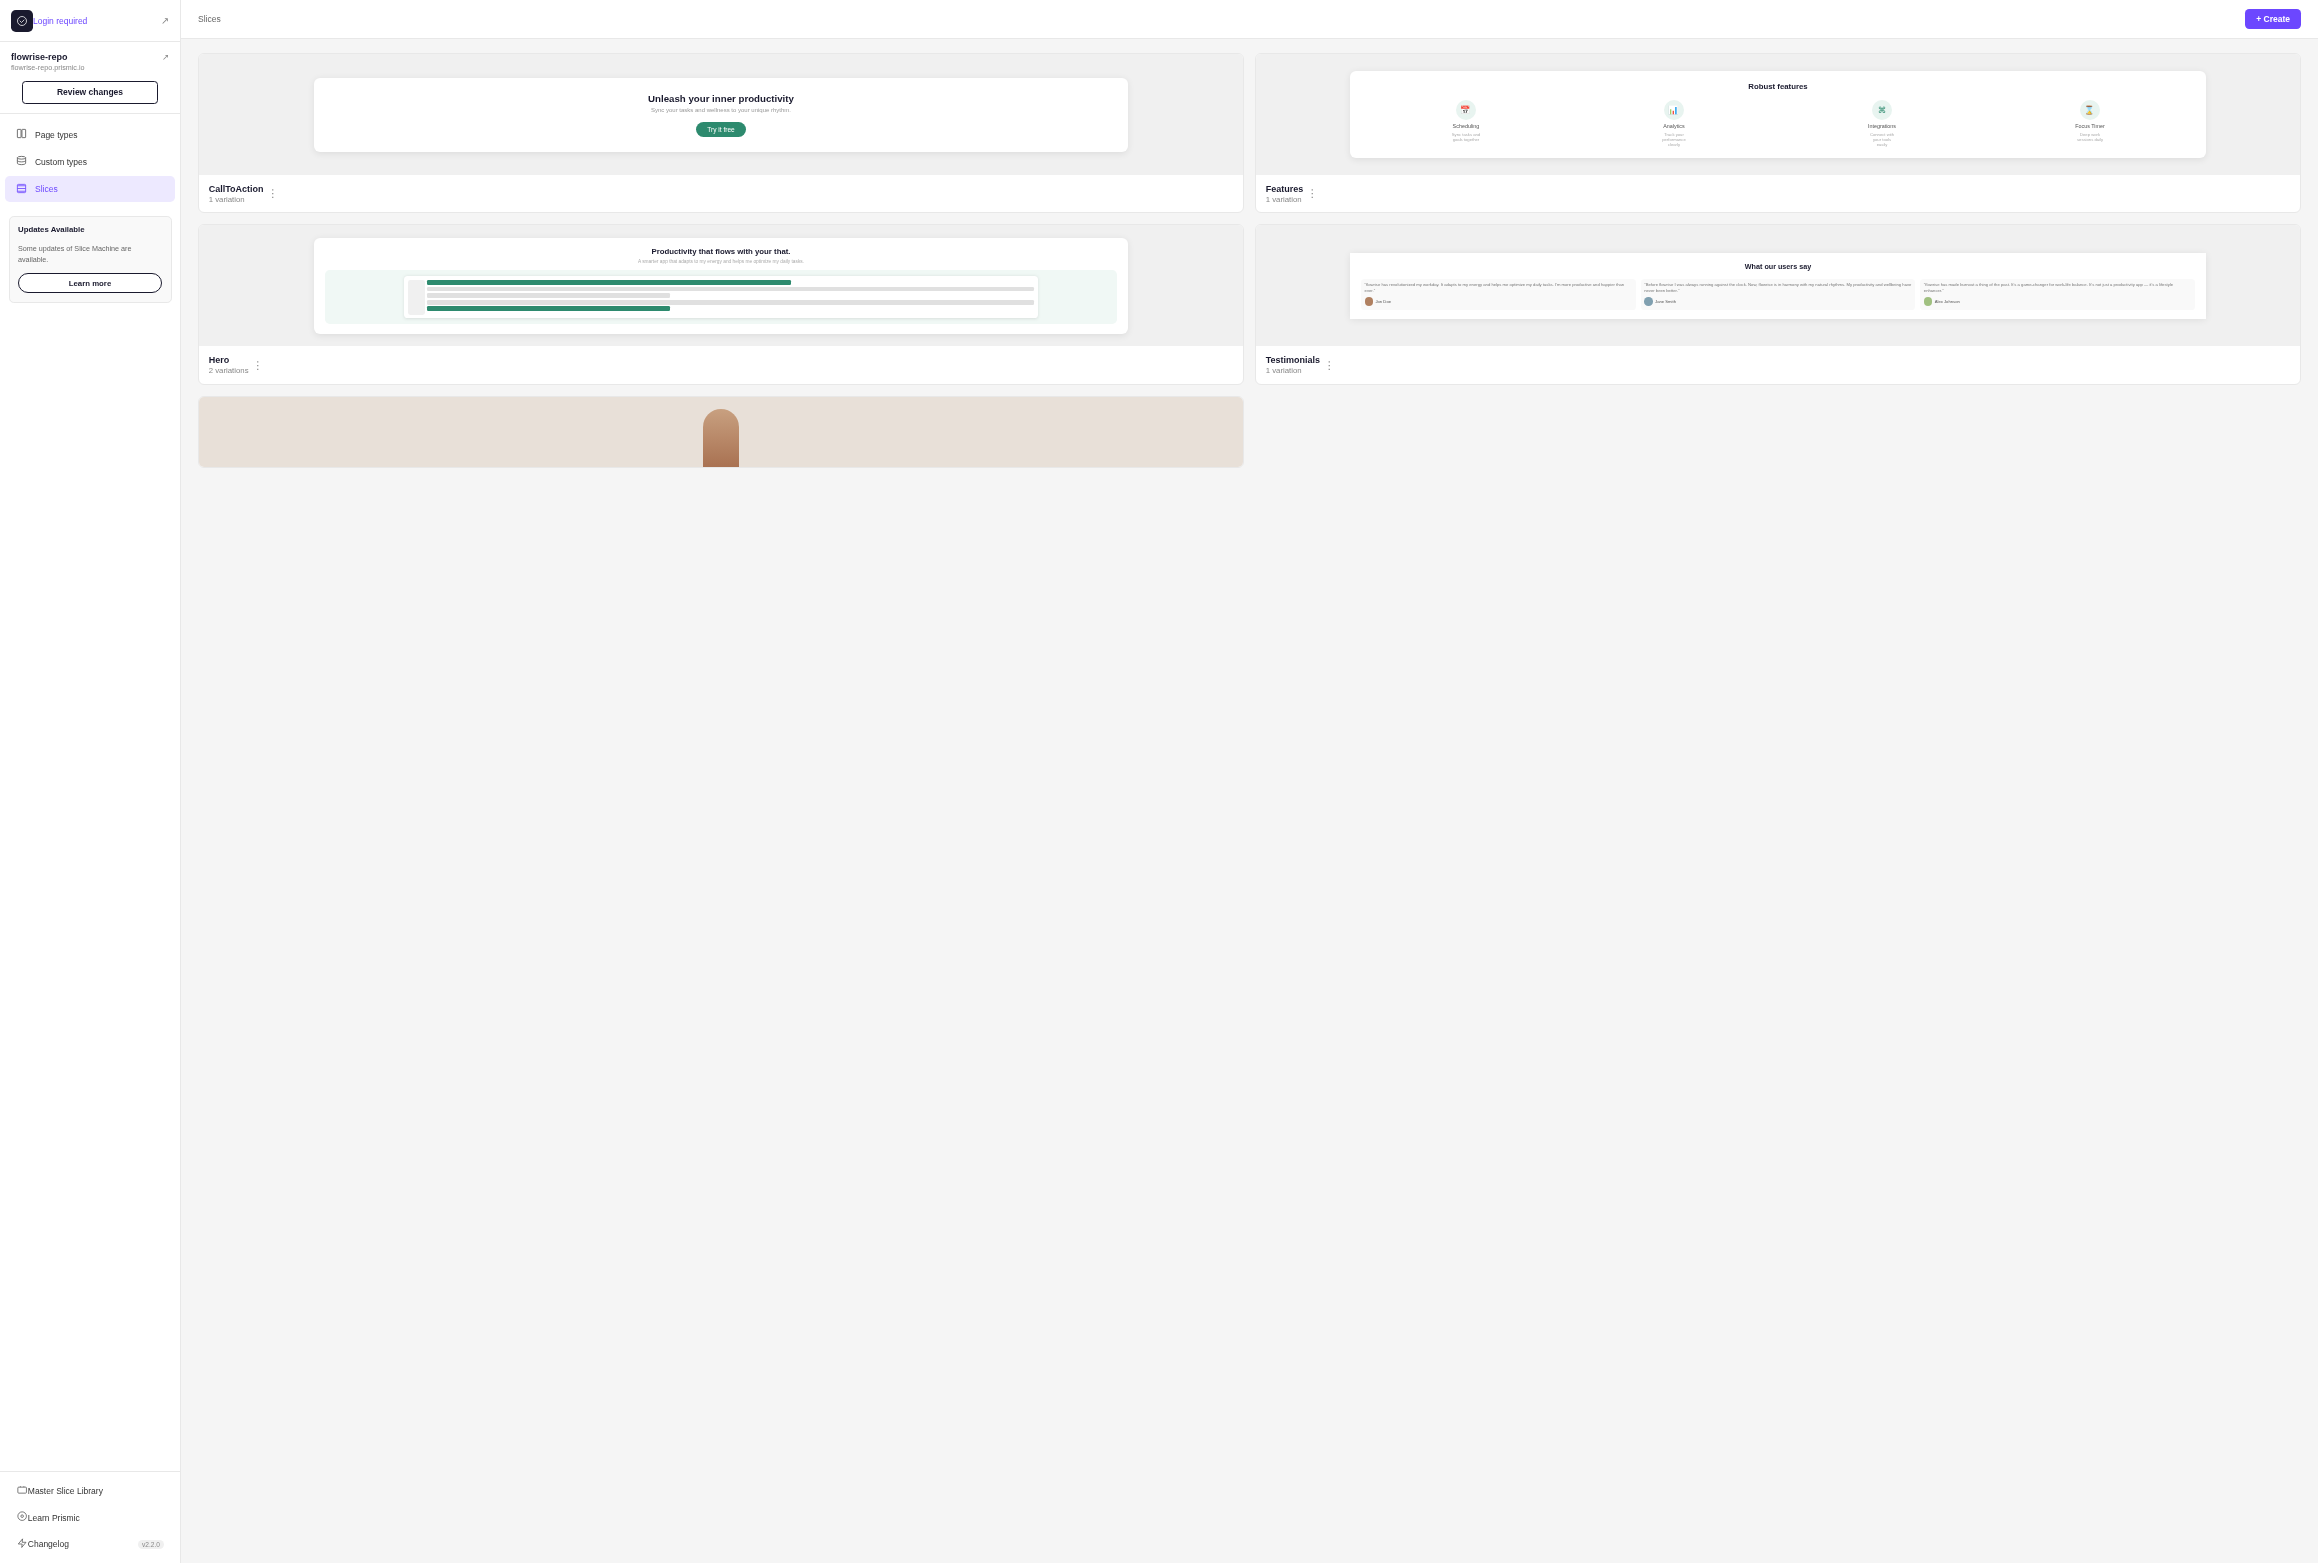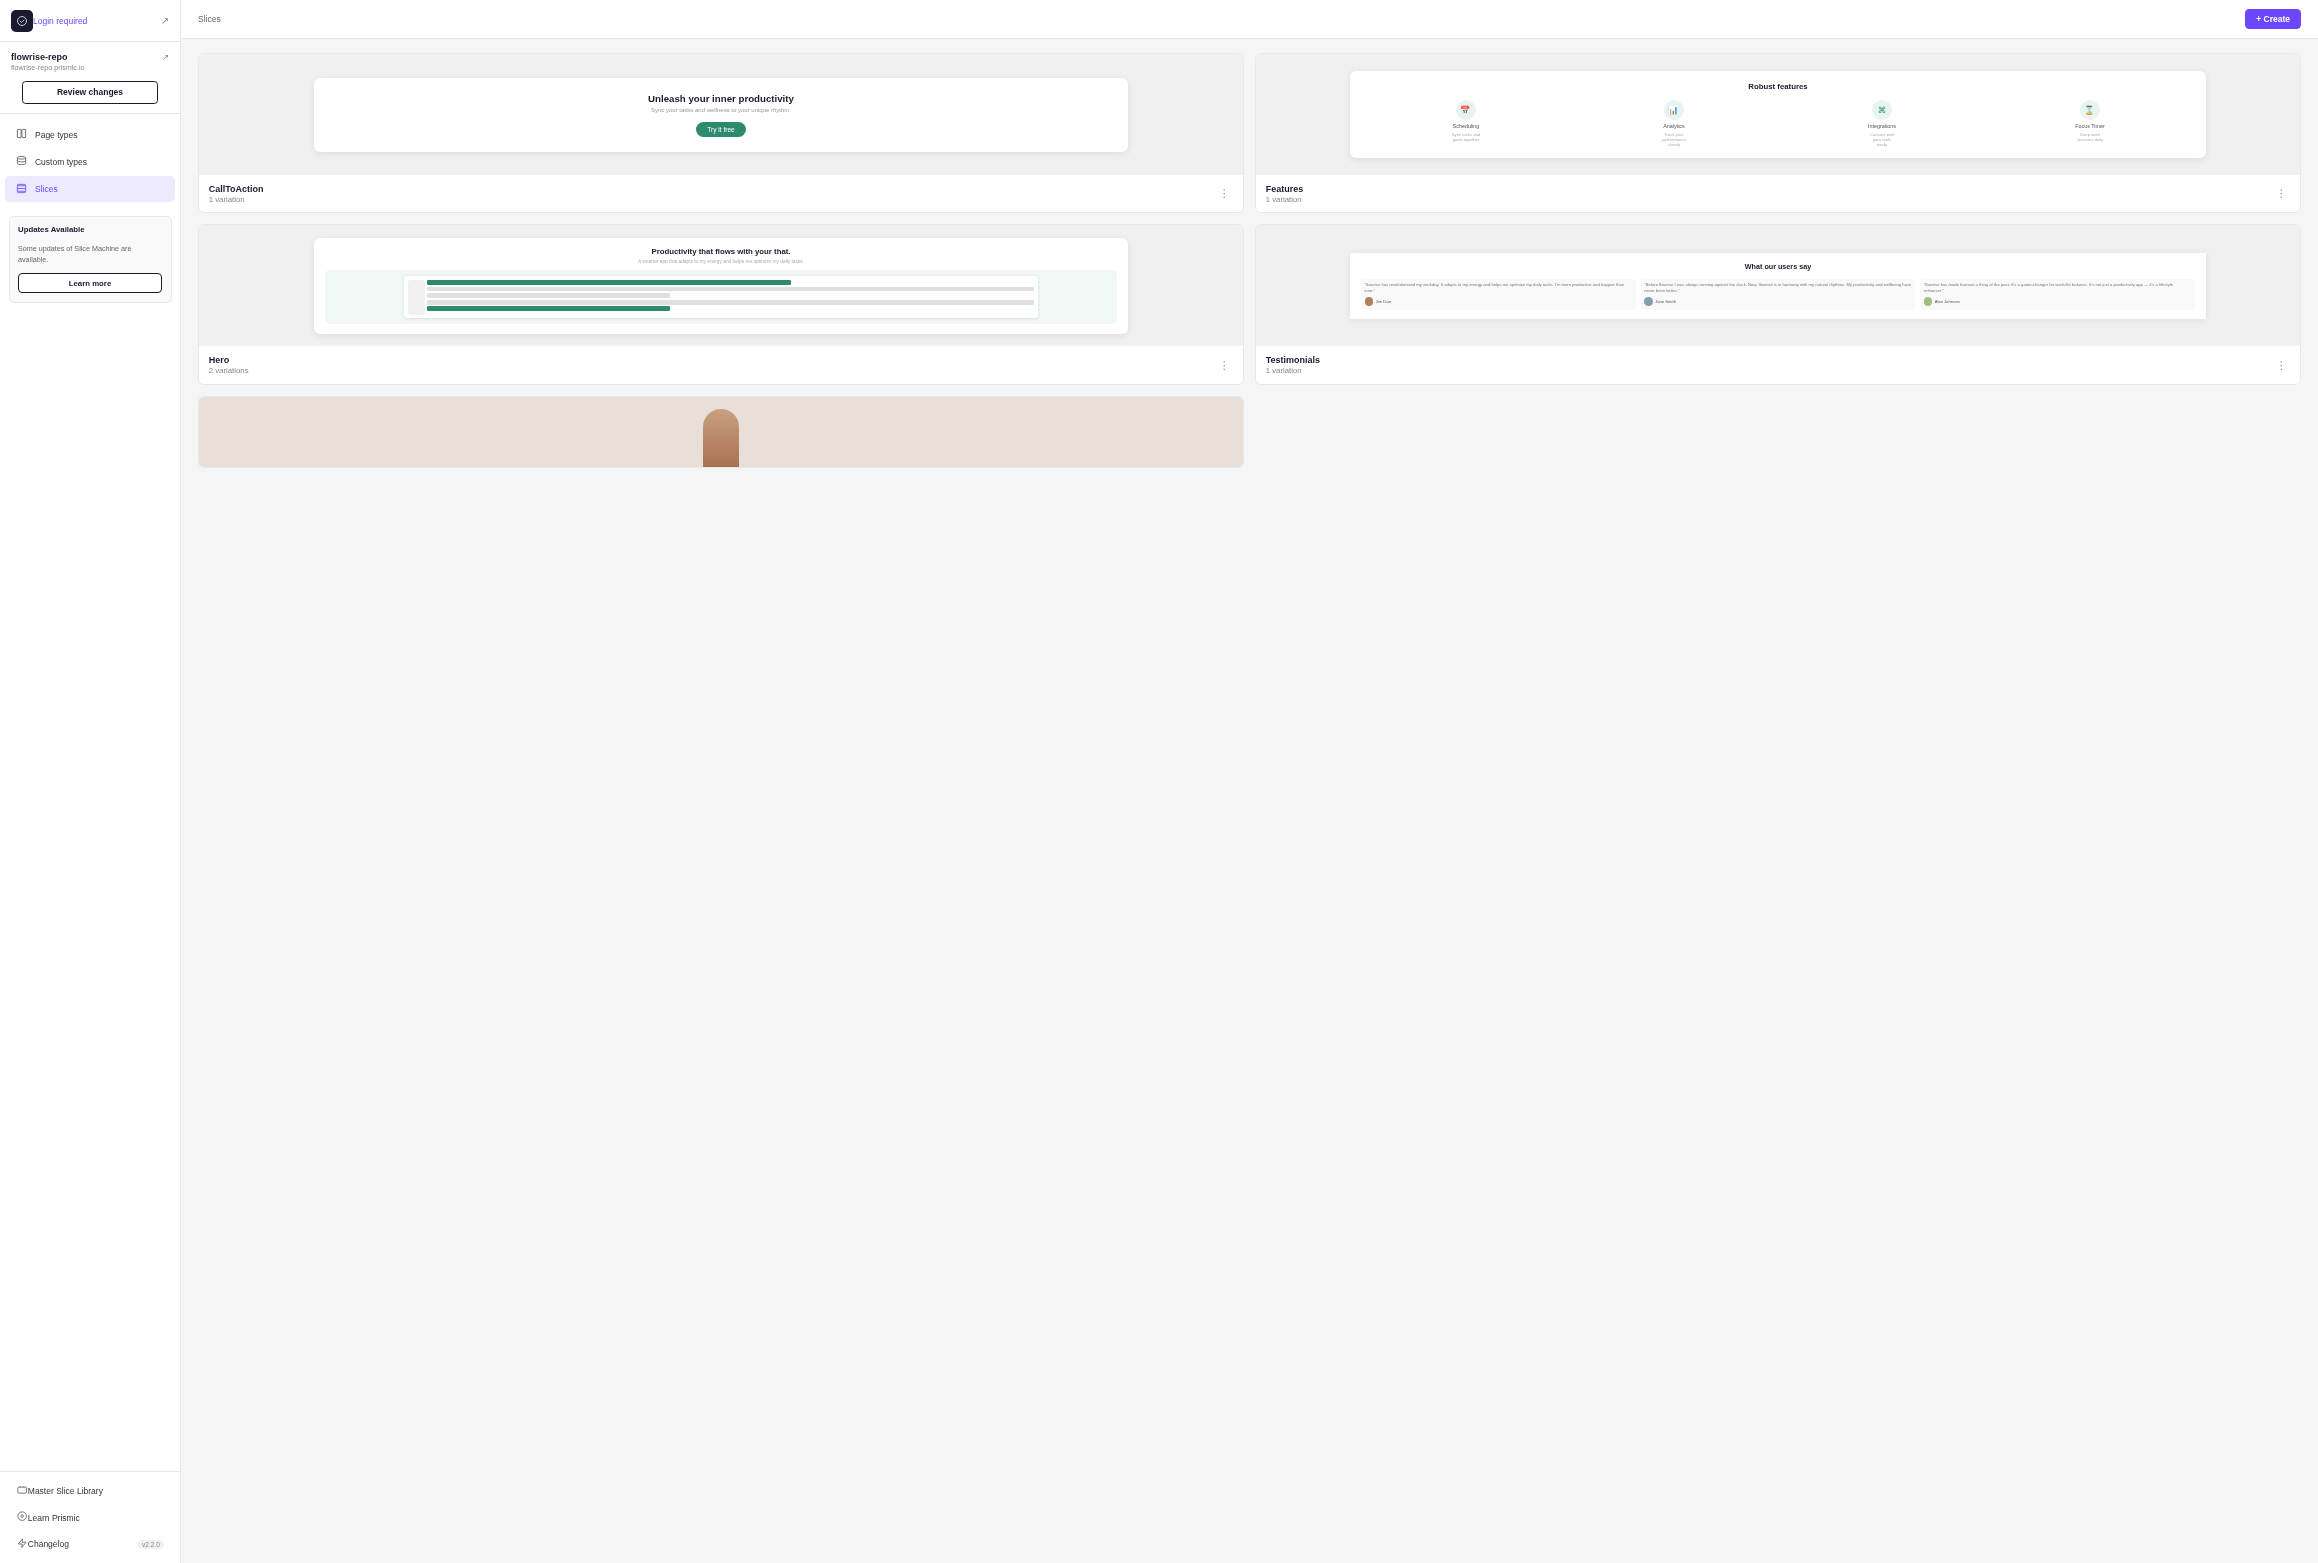--- a/index.html
+++ b/index.html
@@ -127,21 +127,21 @@
     }
 
     .updates-title { font-size: 7.8px; font-weight: 700; color: #1a1a2e; margin-bottom: 10px; }
     .updates-desc { font-size: 7.2px; color: #666; line-height: 1.5; margin-bottom: 7.2px; }
 
     .learn-more-btn {
       width: 100%;
       padding: 4.8px 0;
       background: #fff;
       border: 0.9px solid #1a1a2e;
-      border-radius: 4px;
+      border-radius: 10px;
       font-size: 7.8px;
       font-weight: 600;
       cursor: pointer;
       color: #1a1a2e;
     }
 
     .sidebar-bottom {
       margin-top: auto;
       border-top: 0.6px solid #e8e8e8;
       padding: 4.8px 0;
@@ -234,21 +234,20 @@
       align-items: center;
       justify-content: center;
       overflow: hidden;
       position: relative;
     }
 
     .slice-card-footer {
       padding: 8.5px 9.7px;
       display: flex;
       align-items: center;
-      justify-content: space-between;
     }
 
     .slice-name {
       font-size: 9px;
       font-weight: 700;
       color: #1a1a2e;
     }
 
     .slice-variations {
       font-size: 7.8px;

